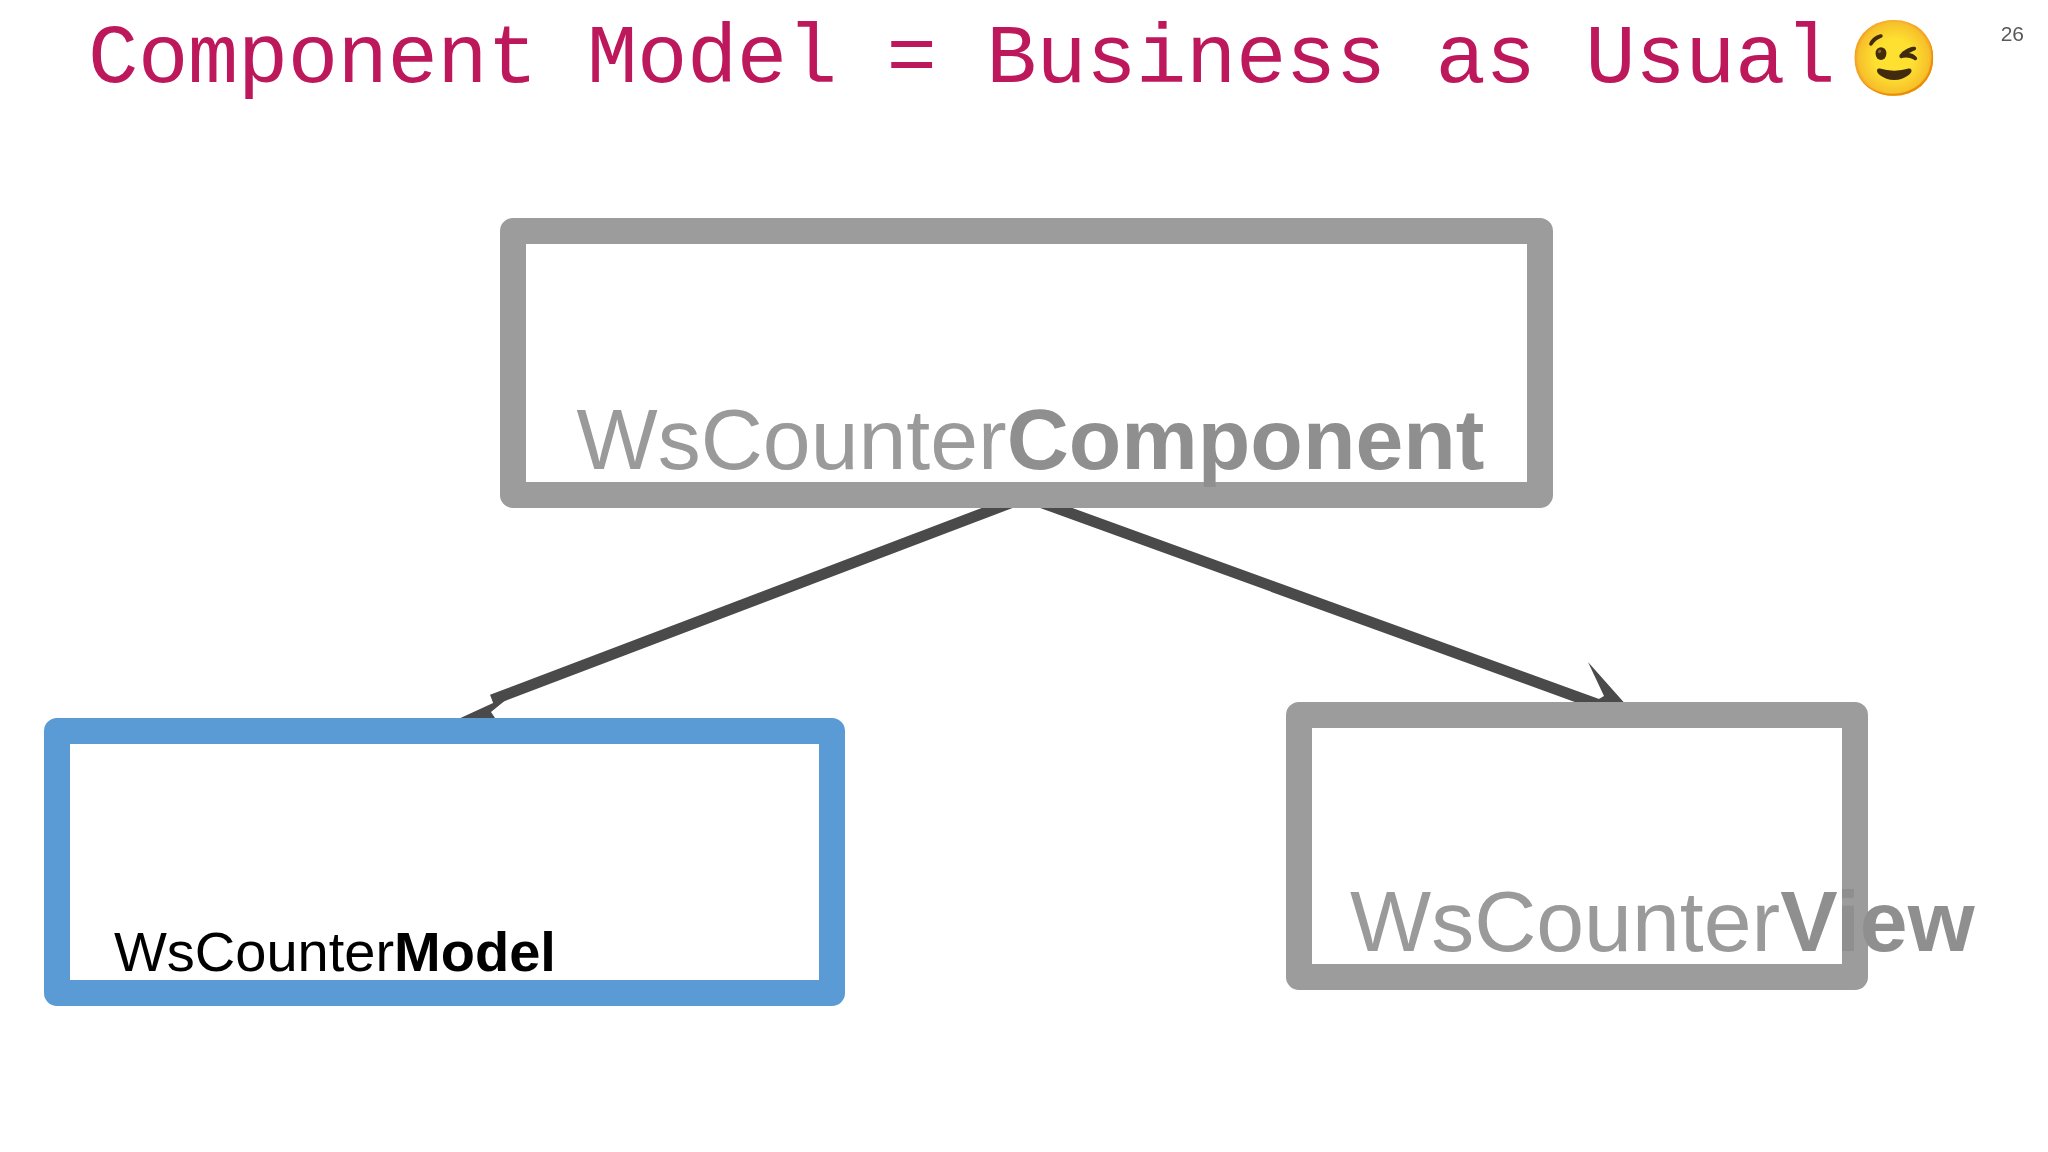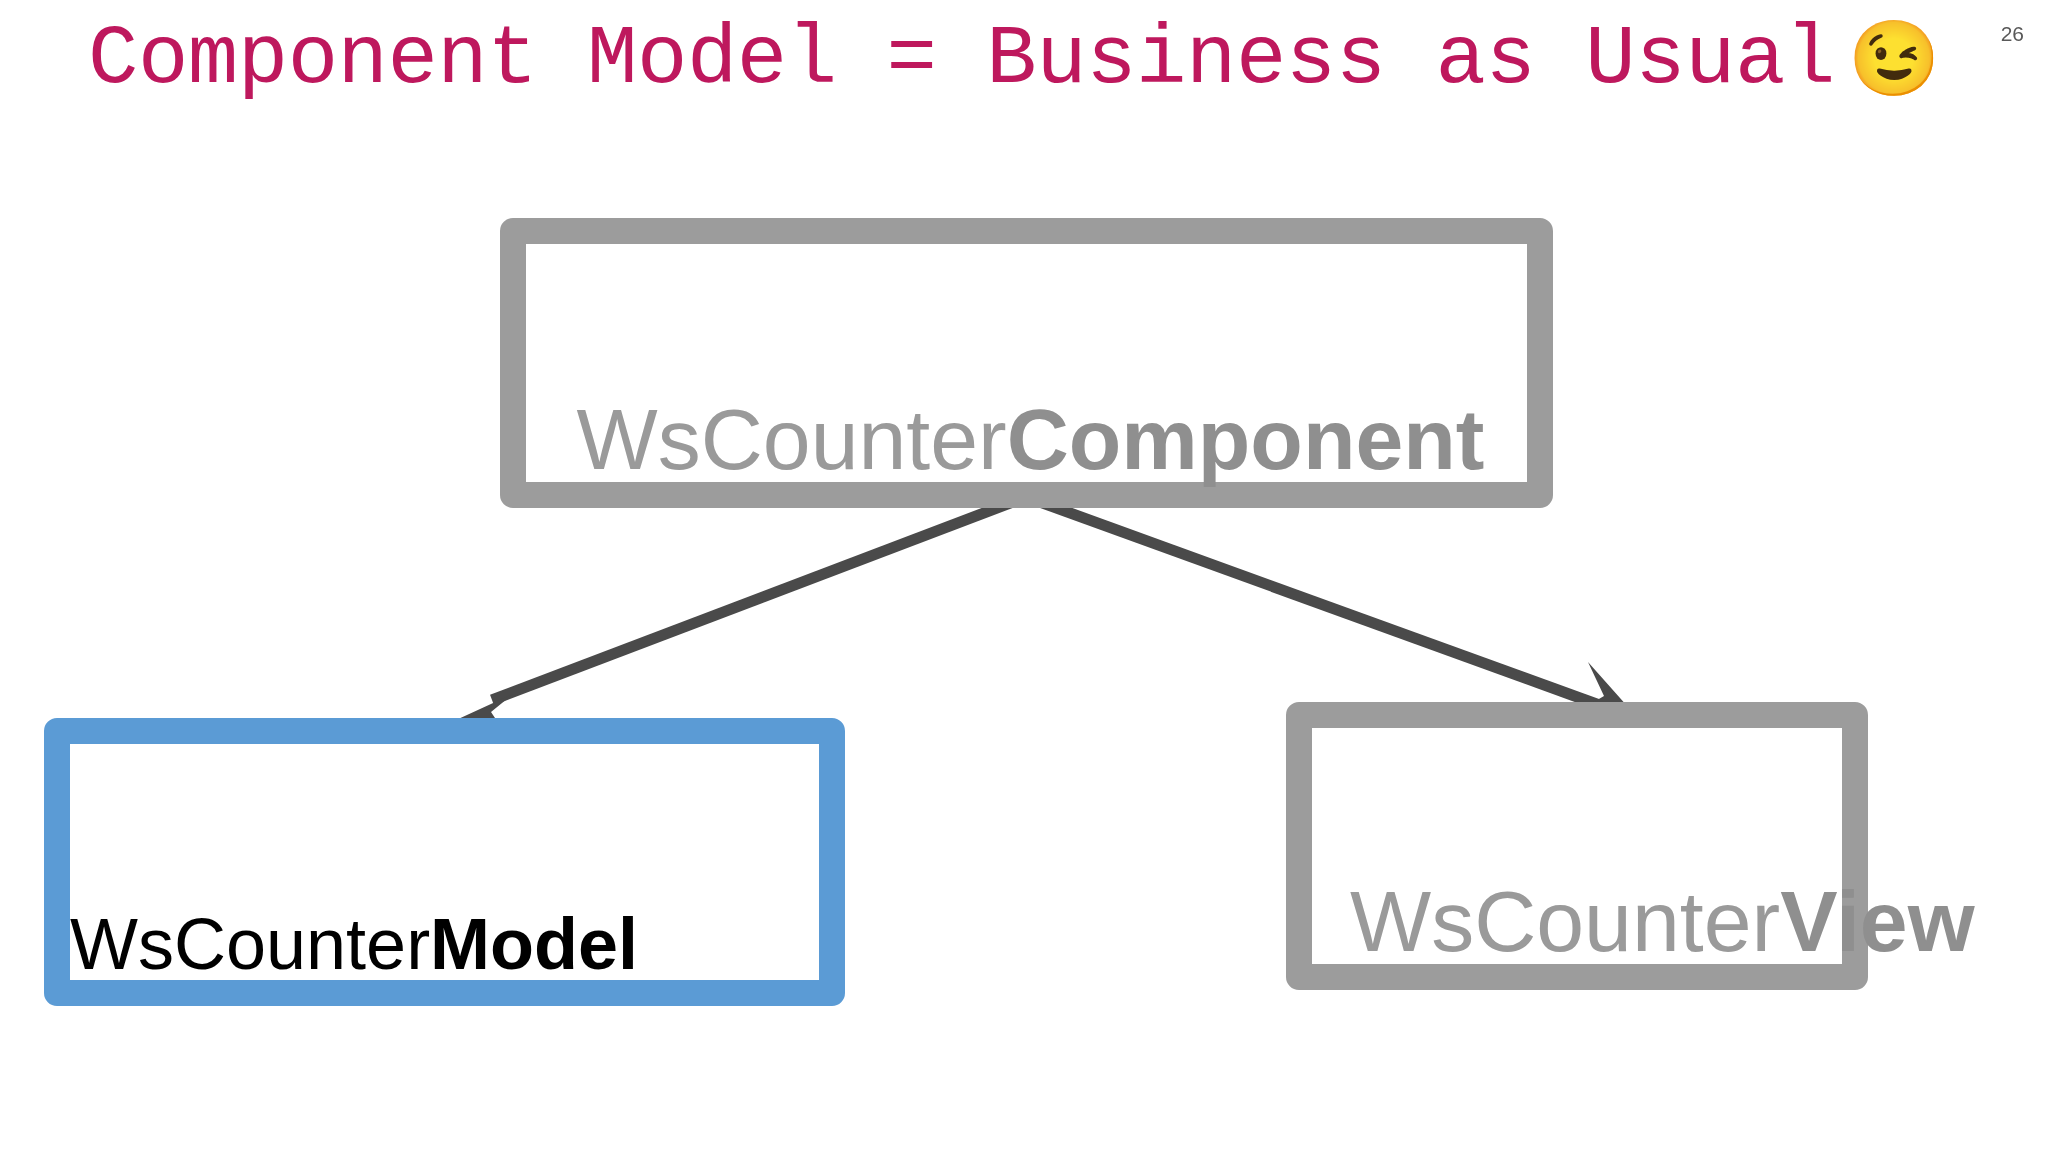--- a/index.html
+++ b/index.html
@@ -86,22 +86,23 @@
   
   #box-model {
     left: 44px;
     top: 718px;
     width: 801px;
     height: 288px;
     border-width: 26px;
     border-color: #5B9BD5;
   }
   #box-model .node-label {
-    font-size: 72px;
+    font-size: 56px;
     color: #000000;
+    margin-left: 44px;
   }
 
   
   #box-view {
     left: 1286px;
     top: 702px;
     width: 582px;
     height: 288px;
     border-width: 26px;
     border-color: #9C9C9C;

